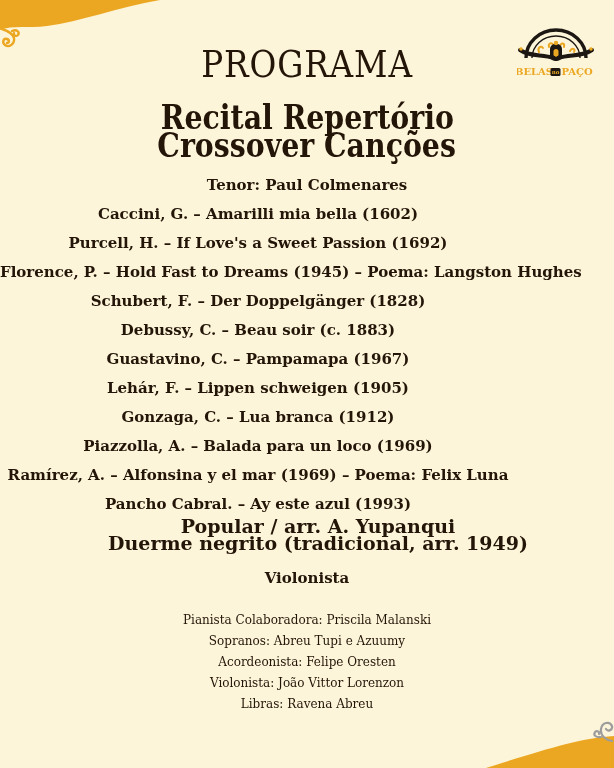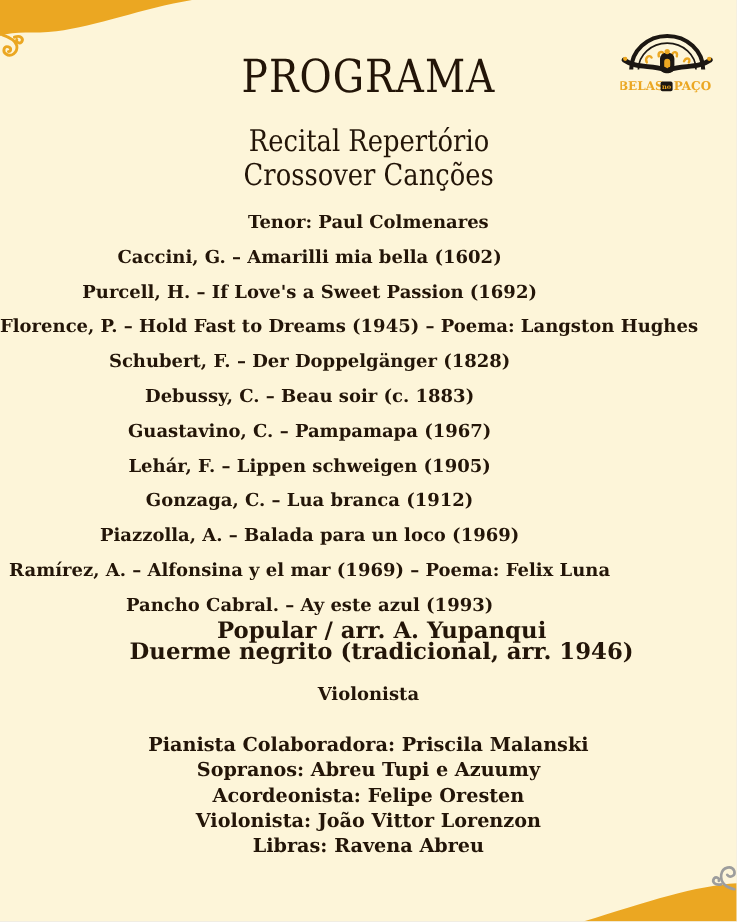--- a/index.html
+++ b/index.html
@@ -17,41 +17,41 @@
   #wave-bottom-right { left:430px; top:715px; }
   #logo { position:absolute; left:517px; top:26px; }
 
   .centerline { position:absolute; left:0; width:614px; text-align:center; }
 
   .title {
     top:42px; font-size:38px; font-weight:400; letter-spacing:1px;
   }
   .title .condense, .subtitle .condense { display:inline-block; transform:scaleX(.86); transform-origin:50% 50%; }
   .subtitle {
-    top:104px; font-size:25px; font-weight:400; line-height:28px;
+    top:104px; font-size:33px; font-weight:700; line-height:28px;
   }
   .tenor { top:176px; font-size:15px; font-weight:700; }
 
   .repertoire {
     position:absolute; top:200px; left:0; width:516px;
     margin:0; padding:0; list-style:none; text-align:center;
   }
   .repertoire li {
     font-size:15px; font-weight:700; line-height:29px; white-space:nowrap;
   }
   .final-piece {
     position:absolute; top:518px; left:0; width:614px; text-align:center;
     font-size:19px; font-weight:700; line-height:16.5px;padding-left:11px;
   }
   .guests-heading { top:569px; font-size:15px; font-weight:700; }
   .credits {
     position:absolute; top:610px; left:0; width:614px;
     margin:0; padding:0; list-style:none; text-align:center;
   }
-  .credits li { font-size:16px; font-weight:700; line-height:21px; }
+  .credits li { font-size:12px; font-weight:400; line-height:21px; }
 </style>
 </head>
 <body>
 
 <div class="page">
 
   <svg id="wave-top-left" class="deco" width="172" height="56" viewBox="0 0 172 56">
     <path d="M0,0 H160 C118,7 80,22 47,26 C28,28.5 13,25 0,30 Z" fill="#EBA722"></path>
     <g fill="none" stroke="#EBA722" stroke-width="2.4" stroke-linecap="round">
       <path d="M2,29 C8,31 13,34 14,38 C15,44 9,48 5,45 C2,43 3,38 7,39 C10,40 9,43 7,43"></path>
@@ -114,21 +114,21 @@
     <li>Guastavino, C. – Pampamapa (1967)</li>
     <li>Lehár, F. – Lippen schweigen (1905)</li>
     <li>Gonzaga, C. – Lua branca (1912)</li>
     <li>Piazzolla, A. – Balada para un loco (1969)</li>
     <li>Ramírez, A. – Alfonsina y el mar (1969) – Poema: Felix Luna</li>
     <li>Pancho Cabral. – Ay este azul (1993)</li>
   </ul>
 
   <div class="final-piece">
     <span>Popular / arr. A. Yupanqui</span><br>
-    <span>Duerme negrito (tradicional, arr. 1946)</span>
+    <span>Duerme negrito (tradicional, arr. 1949)</span>
   </div>
 
   <div class="centerline guests-heading">Violonista</div>
 
   <ul class="credits">
     <li>Pianista Colaboradora: Priscila Malanski</li>
     <li>Sopranos: Abreu Tupi e Azuumy</li>
     <li>Acordeonista: Felipe Oresten</li>
     <li>Violonista: João Vittor Lorenzon</li>
     <li>Libras: Ravena Abreu</li>

